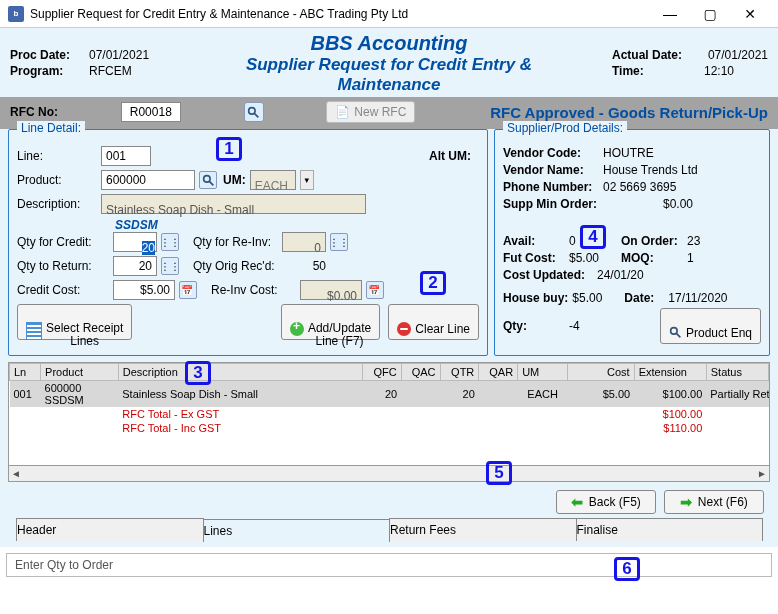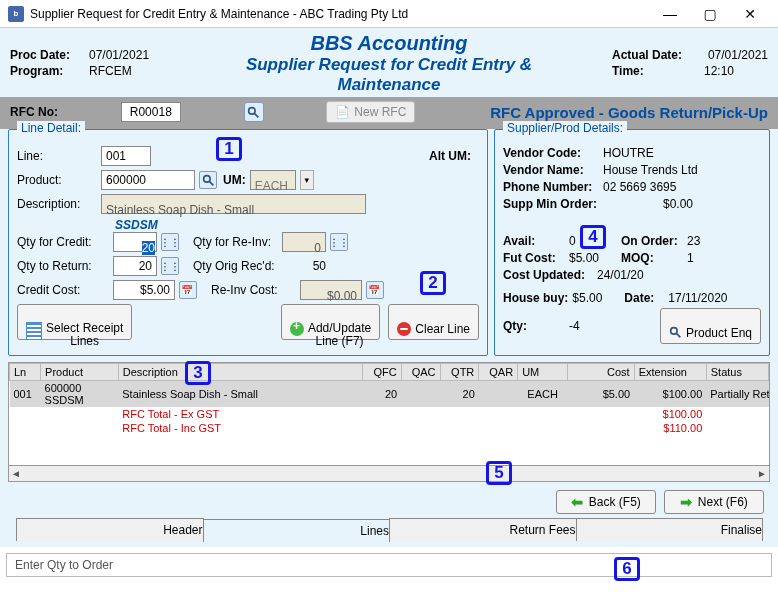--- a/index.html
+++ b/index.html
@@ -171,21 +171,21 @@
     background:#f4f4f4;display:inline-flex;align-items:center;justify-content:center;
     gap:6px;font-size:12px;
   }
   .arrow-l{color:#2a2;font-weight:bold;font-size:14px;}
   .arrow-r{color:#2a2;font-weight:bold;font-size:14px;}
   .tabs {
     display:flex;margin:0 8px;
   }
   .tab {
     flex:1;border:1px solid #888;border-bottom:none;
-    background:#f0f0f0;text-align:right;
+    background:#f0f0f0;text-align:left;
     font-size:12px;padding:4px 0;
     margin-right:-1px;
   }
   .tab.active {
     background:#e8f4fc;font-weight:normal;
     border-top:1px solid #888;
     position:relative; top:1px;
   }
   .statusbar {
     border:1px solid #bbb;margin:6px;padding:4px 8px;color:#555;font-size:12px;

